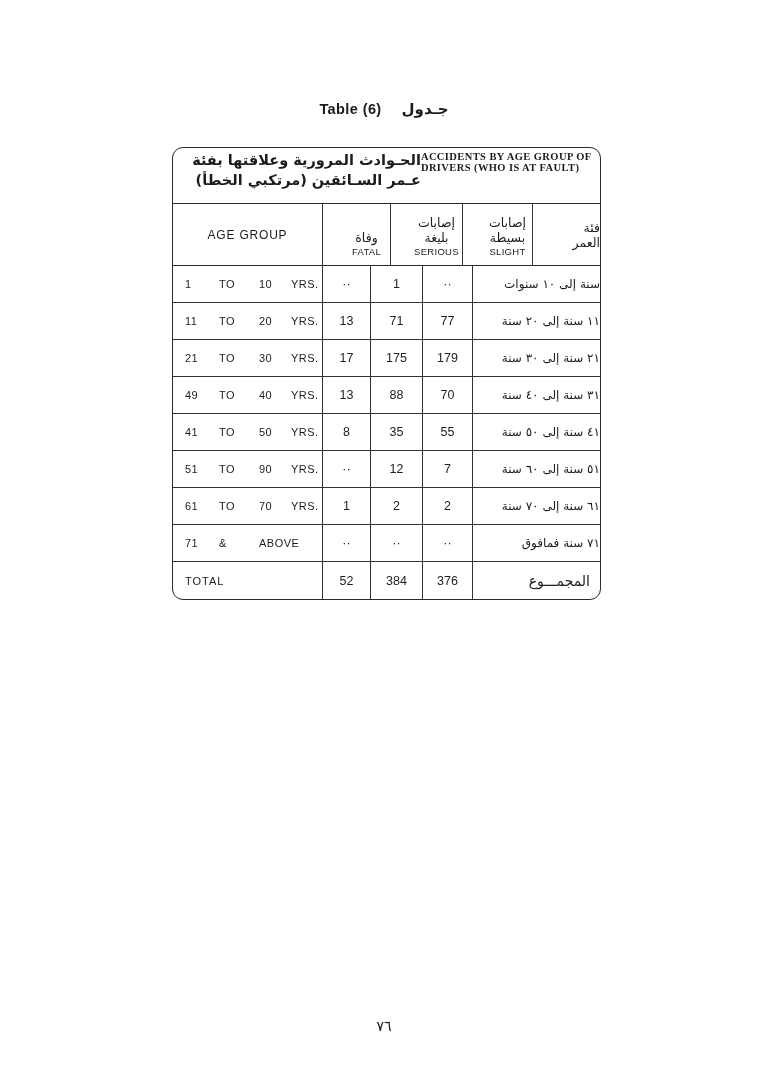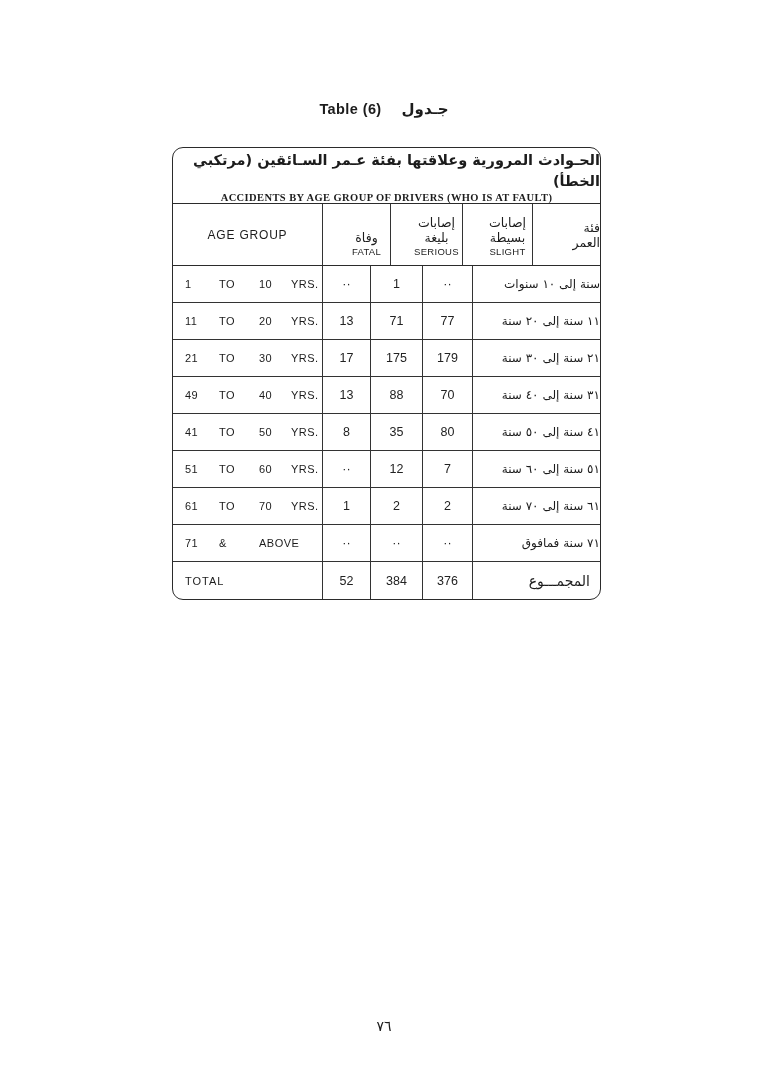--- a/index.html
+++ b/index.html
@@ -23,21 +23,21 @@
   .page-heading .t-ar { font-weight:bold; font-size:15px; direction:rtl; }
 
   
   .tbl {
     position:absolute; left:172px; top:147px; width:429px;
     border:1.5px solid #2b2b2b; border-radius:11px;
     overflow:hidden; background:#fff;
   }
   .tbl-titleblock {
     height:56px; border-bottom:1.3px solid #2b2b2b;
-    display:flex; flex-direction:column; align-items:center; justify-content:center;
+    display:flex; flex-direction:row; align-items:flex-start; justify-content:center;
     padding-top:2px;
   }
   .tbl-title-ar {
     font-weight:bold; font-size:14.5px; direction:rtl; line-height:1.4;
   }
   .tbl-title-en {
     font-family:"Liberation Serif", serif; font-weight:bold;
     font-size:10.5px; letter-spacing:0.4px; margin-top:1px;
   }
 
@@ -184,29 +184,29 @@
 
   <div class="row">
     <div class="c c-age age-cell">
         <span class="a1">41</span>
         <span class="a2">TO</span>
         <span class="a3">50</span>
         <span class="a4">YRS.</span>
       </div>
     <div class="c c-fatal cell-num">8</div>
     <div class="c c-serious cell-num">35</div>
-    <div class="c c-slight cell-num">80</div>
+    <div class="c c-slight cell-num">55</div>
     <div class="c c-ar ar-cell ar">٤١ سنة إلى ٥٠ سنة</div>
   </div>
 
   <div class="row">
     <div class="c c-age age-cell">
         <span class="a1">51</span>
         <span class="a2">TO</span>
-        <span class="a3">60</span>
+        <span class="a3">90</span>
         <span class="a4">YRS.</span>
       </div>
     <div class="c c-fatal cell-num">··</div>
     <div class="c c-serious cell-num">12</div>
     <div class="c c-slight cell-num">7</div>
     <div class="c c-ar ar-cell ar">٥١ سنة إلى ٦٠ سنة</div>
   </div>
 
   <div class="row">
     <div class="c c-age age-cell">

